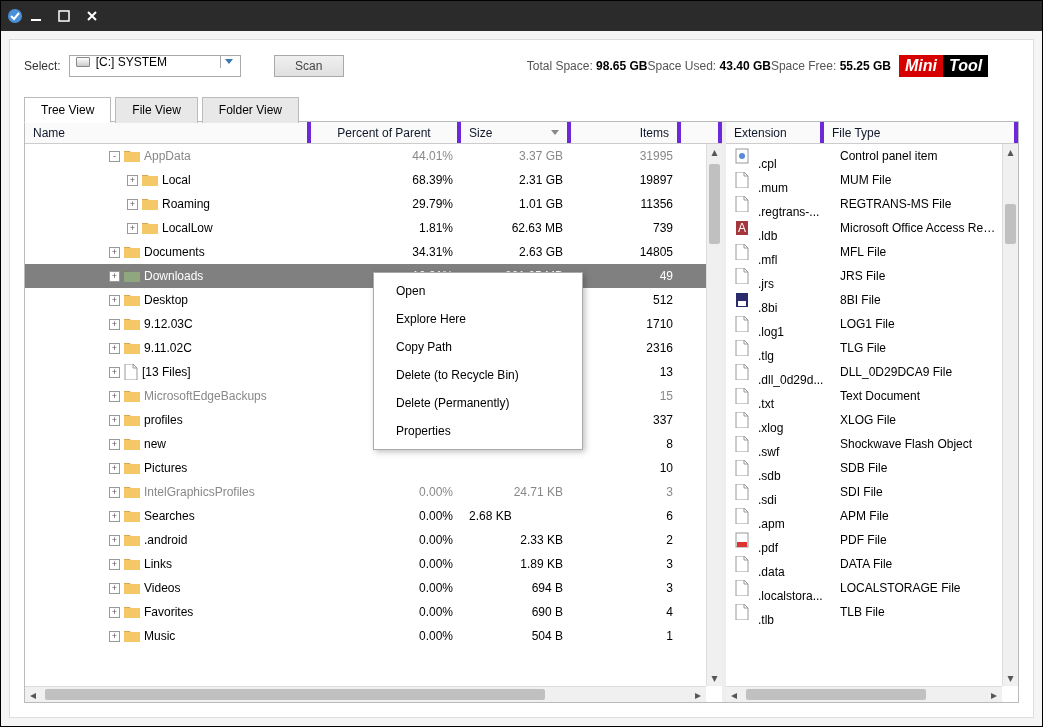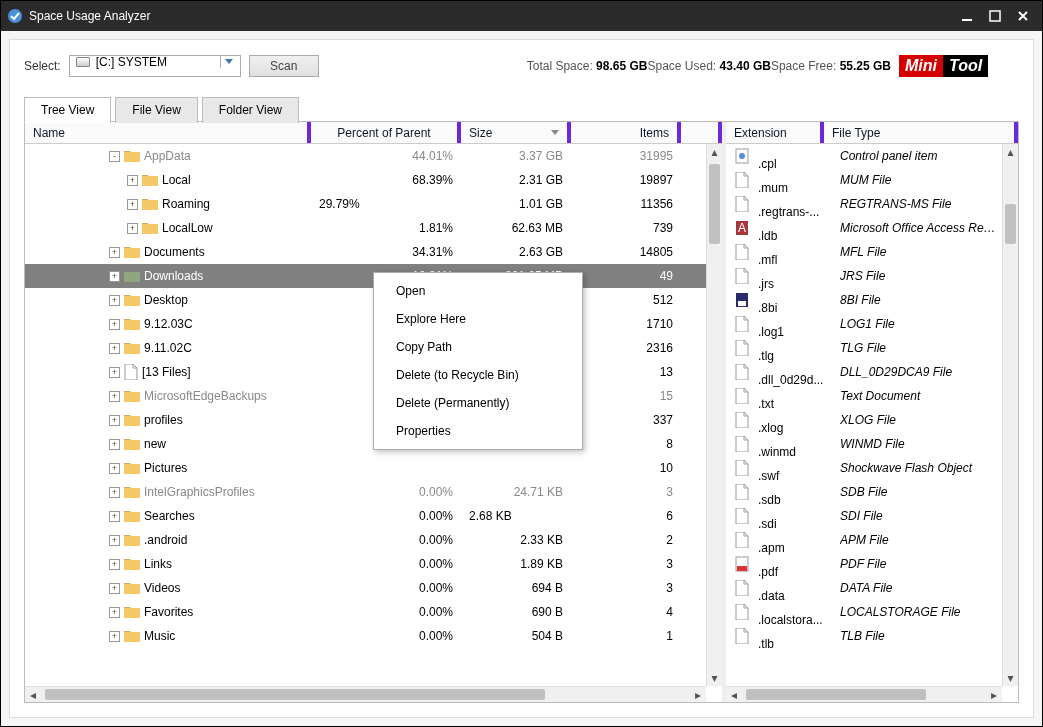--- a/index.html
+++ b/index.html
@@ -11,21 +11,21 @@
 .win-controls { display:flex; gap:14px; padding-right:6px; }
 .win-btn { width:14px; height:14px; cursor:pointer; color:#fff; display:flex; align-items:center; justify-content:center; }
 .client { flex:1; background:#f5f5f5; padding:8px; display:flex; flex-direction:column; overflow:hidden; }
 .white-panel { background:#fff; border:1px solid #ddd; flex:1; display:flex; flex-direction:column; padding:14px; overflow:hidden;}
 .top-row { display:flex; align-items:center; gap:8px; margin-bottom:18px;}
 .lbl-select { color:#333; }
 .drive-combo { width:172px; height:22px; border:1px solid #aaa; background:#fff; display:flex; align-items:center; padding:0 2px 8px 6px; gap:6px; cursor:pointer;}
 .drive-combo .disk-icon { width:14px; height:10px; border:1px solid #888; border-radius:1px; background:linear-gradient(#fff,#ccc); display:inline-block;}
 .drive-combo .drop-arrow { width:18px; height:100%; border-left:1px solid #aaa; display:flex; align-items:center; justify-content:center;}
 .combo-text { flex:1; }
-.scan-btn { width:70px; height:22px; border:1px solid #aaa; background:linear-gradient(#f0f0f0,#e0e0e0); cursor:pointer; color:#444;}
+.scan-btn { width:70px; height:22px; border:1px solid #aaa; background:linear-gradient(#f0f0f0,#e0e0e0); cursor:pointer; color:#444;margin-left:25px;}
 .space-info { flex:1; display:flex; justify-content:flex-end; align-items:center; color:#555; }
 .space-info b { color:#000; font-weight:bold;}
 .logo { width:120px; height:24px; display:flex; align-items:center; font-style:italic; font-weight:bold;}
 .logo .mini { background:#d60000; color:#fff; padding:2px 6px; font-size:16px;}
 .logo .tool { background:#000; color:#fff; padding:2px 6px; font-size:16px;}
 .tabstrip { display:flex; gap:0; margin-bottom:-1px;}
 .tab { padding:5px 16px; border:1px solid #bbb; border-bottom:none; background:#e8e8e8; cursor:pointer; position:relative; top:1px;}
 .tab.active { background:#fff; border-bottom:1px solid #fff;}
 .tab + .tab { margin-left:4px;}
 .main-area { flex:1; border:1px solid #bbb; background:#fff; display:flex; overflow:hidden;}
@@ -50,38 +50,37 @@
 .vscroll .up{top:0;} .vscroll .down{bottom:0;}
 .hscroll { position:absolute; left:0; right:16px; bottom:0; height:16px; background:#f0f0f0; border-top:1px solid #ddd;}
 .hscroll .thumb { position:absolute; top:2px; bottom:2px; left:20px; width:500px; background:#c0c0c0; border-radius:2px;}
 .hscroll .left, .hscroll .right { position:absolute; top:0; bottom:0; width:16px; display:flex; align-items:center; justify-content:center; color:#555;}
 .hscroll .left{left:0;} .hscroll .right{right:0;}
 .context-menu { position:absolute; background:#fff; border:1px solid #aaa; box-shadow:2px 2px 6px rgba(0,0,0,0.25); padding:4px 0; z-index:10;}
 .context-menu .item { padding:7px 22px; cursor:pointer;}
 .ext-row { display:flex; height:24px; align-items:center; padding:0 6px; gap:6px;}
 .ext-cell-ic { width:20px; display:flex; justify-content:center;}
 .ext-cell-ext { width:76px; overflow:hidden; text-overflow:ellipsis; white-space:nowrap;margin-top:16px;}
-.ext-cell-type { flex:1; overflow:hidden; text-overflow:ellipsis; white-space:nowrap;font-style:italic;}
+.ext-cell-type { flex:1; overflow:hidden; text-overflow:ellipsis; white-space:nowrap;}
 .sort-ind { width:0;height:0;border-left:4px solid transparent;border-right:4px solid transparent;border-top:5px solid #888; margin-left:4px;}
 .dimmed { color:#888; }
 .spacer { display:inline-block;}
 </style>
 </head>
 <body>
 
 <div class="window">
 
   <div class="titlebar">
     <span class="titlebar-icon">
       <svg viewBox="0 0 16 16">
           <circle cx="8" cy="8" r="7" fill="#4a90d9"></circle>
           <path d="M4 8l3 3 5-6" stroke="#fff" stroke-width="2" fill="none"></path>
         </svg>
     </span>
-    <span class="titlebar-title">Space Usage Analyzer</span>
     <div class="win-controls">
       <span class="win-btn">
           <svg width="12" height="12">
             <rect x="1" y="9" width="10" height="2" fill="#fff"></rect>
           </svg>
         </span>
       <span class="win-btn">
           <svg width="12" height="12">
             <rect x="1" y="1" width="10" height="10" fill="none" stroke="#fff" stroke-width="1.5"></rect>
           </svg>
@@ -174,21 +173,21 @@
                 <div class="row">
                   <div class="cell name-cell" style="width: 286px;">
                     <span class="spacer" style="width: 94px;"></span>
                     <span class="expander">+</span>
                     <span class="folder-icon"><svg class="folder-svg" viewBox="0 0 16 14">
                         <path class="tab" d="M0 2h6l1 2h-7z" fill="#d9a84e"></path>
                         <path class="body" d="M0 3h16v10h-16z" fill="#f5c867"></path>
                       </svg></span>
                     <span>Roaming</span>
                   </div>
-                  <div class="cell" style="width: 150px; ">29.79%</div>
+                  <div class="cell" style="width: 150px; text-align: right;">29.79%</div>
                   <div class="cell" style="width: 110px; text-align: right;">1.01 GB</div>
                   <div class="cell" style="width: 110px; text-align: right;">11356</div>
                 </div>
                 <div class="row">
                   <div class="cell name-cell" style="width: 286px;">
                     <span class="spacer" style="width: 94px;"></span>
                     <span class="expander">+</span>
                     <span class="folder-icon"><svg class="folder-svg" viewBox="0 0 16 14">
                         <path class="tab" d="M0 2h6l1 2h-7z" fill="#d9a84e"></path>
                         <path class="body" d="M0 3h16v10h-16z" fill="#f5c867"></path>
@@ -579,30 +578,20 @@
                 </div>
                 <div class="ext-row">
                   <span class="ext-cell-ic">
                     <span class="file-icon"><svg viewBox="0 0 14 16">
                         <path d="M1 0h8l4 4v12h-12z" fill="#fff" stroke="#999"></path>
                         <path d="M9 0v4h4" fill="none" stroke="#999"></path>
                       </svg></span>
                   </span>
                   <span class="ext-cell-ext">.xlog</span>
                   <span class="ext-cell-type">XLOG File</span>
-                </div>
-                <div class="ext-row">
-                  <span class="ext-cell-ic">
-                    <span class="file-icon"><svg viewBox="0 0 14 16">
-                        <path d="M1 0h8l4 4v12h-12z" fill="#fff" stroke="#999"></path>
-                        <path d="M9 0v4h4" fill="none" stroke="#999"></path>
-                      </svg></span>
-                  </span>
-                  <span class="ext-cell-ext">.winmd</span>
-                  <span class="ext-cell-type">WINMD File</span>
                 </div>
                 <div class="ext-row">
                   <span class="ext-cell-ic">
                     <span class="file-icon"><svg viewBox="0 0 14 16">
                         <path d="M1 0h8l4 4v12h-12z" fill="#fff" stroke="#999"></path>
                         <path d="M9 0v4h4" fill="none" stroke="#999"></path>
                       </svg></span>
                   </span>
                   <span class="ext-cell-ext">.swf</span>
                   <span class="ext-cell-type">Shockwave Flash Object</span>

